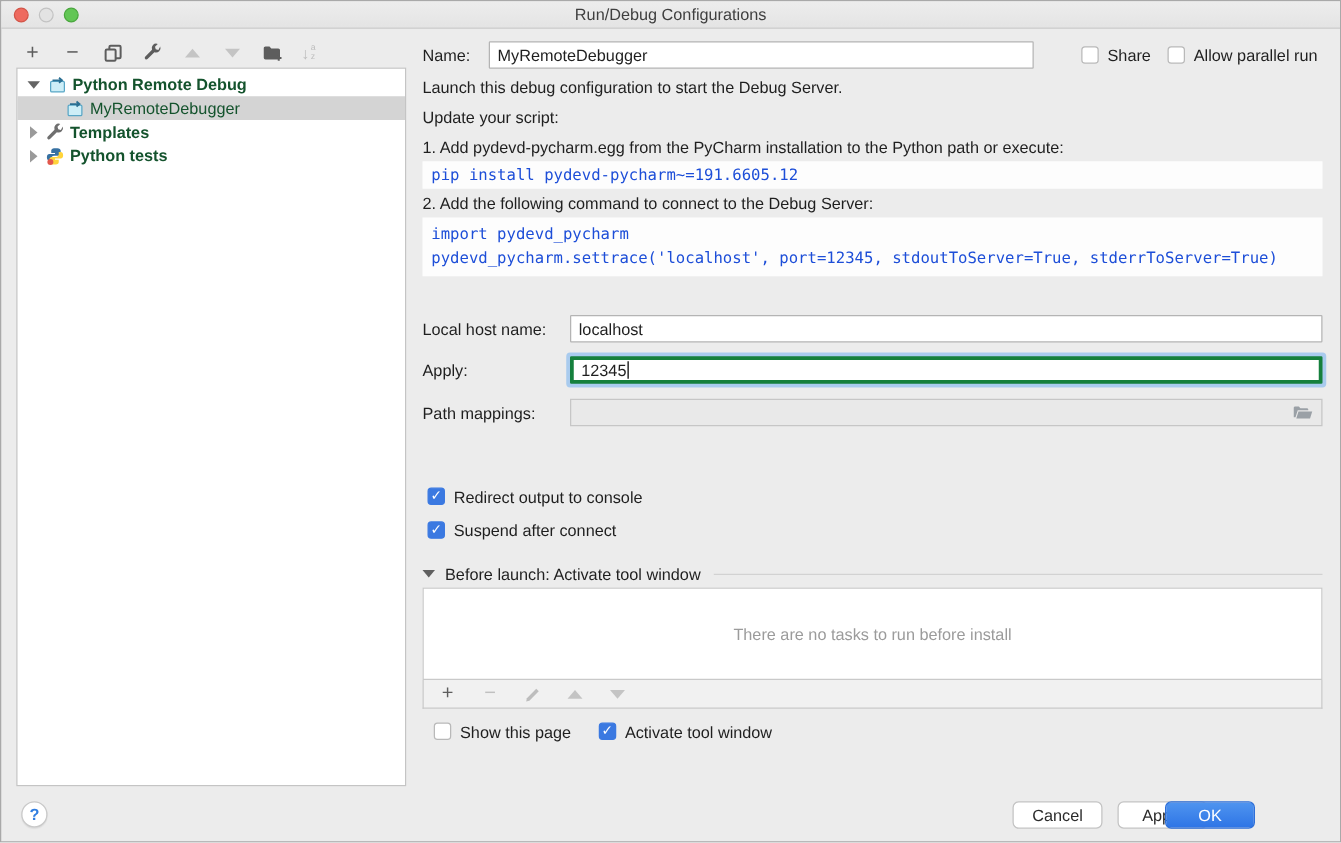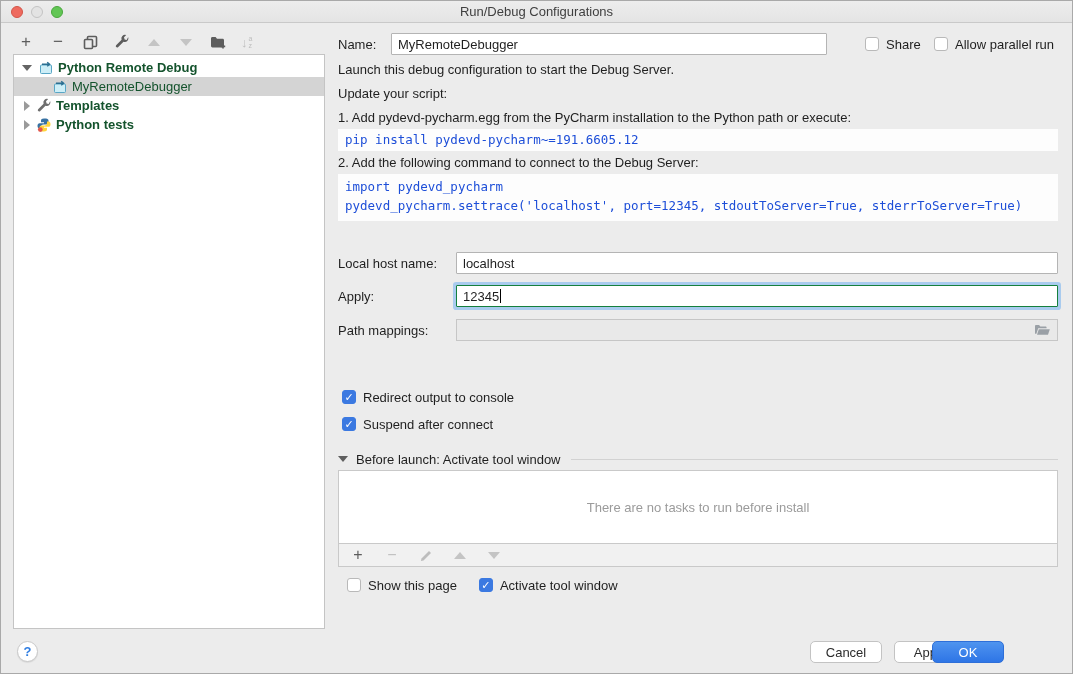--- a/index.html
+++ b/index.html
@@ -39,21 +39,21 @@
   .abs { position:absolute; }
   .rowflex { display:flex; align-items:center; }
   .input { height:22px; background:#fff; border:1px solid #b4b4b4; border-radius:1px; font-family:"Liberation Sans",sans-serif; font-size:13px; color:#1f1f1f; padding:0 6px; }
   input.input { outline:none; }
   .codeblock { background:#fdfdfd; font-family:"DejaVu Sans Mono", monospace; font-size:12.5px; color:#1d4ed8; padding:3px 7px; line-height:19px; }
   .cb { width:14px; height:14px; border-radius:3px; background:#fff; border:1px solid #b9b9b9; flex:none; }
   .cb.on { background:#3b79e1; border-color:#3b79e1; color:#fff; display:flex; align-items:center; justify-content:center; font-size:11px; line-height:11px; }
   .cblabel { margin-left:7px; }
   .caretline { display:inline-block; width:1px; height:14px; background:#000; vertical-align:middle; margin-left:1px; }
 
-  .focusring { border:1px solid #15803d; box-shadow:0 0 0 3px #a9cbee; border-radius:1px; background:#fff; display:flex; align-items:center; padding:0 6px; }
+  .focusring { border:3px solid #15803d; box-shadow:0 0 0 3px #a9cbee; border-radius:1px; background:#fff; display:flex; align-items:center; padding:0 6px; }
 
   .pathfield { background:#e9e9e9; border:1px solid #c6c6c6; display:flex; align-items:center; justify-content:flex-end; padding:0 6px; }
 
   
   .blheader { display:flex; align-items:center; gap:6px; }
   .blheader .line { flex:1; height:1px; background:#d2d2d2; margin-left:4px; }
   .blbox { background:#fff; border:1px solid #c9c9c9; display:flex; align-items:center; justify-content:center; }
   .blbox .empty { color:#9b9b9b; font-size:13px; }
   .bltb { background:#f1f1f1; border:1px solid #c9c9c9; border-top:none; display:flex; align-items:center; gap:16px; padding-left:10px; }
   .bltb .tbi { font-size:16px; }

